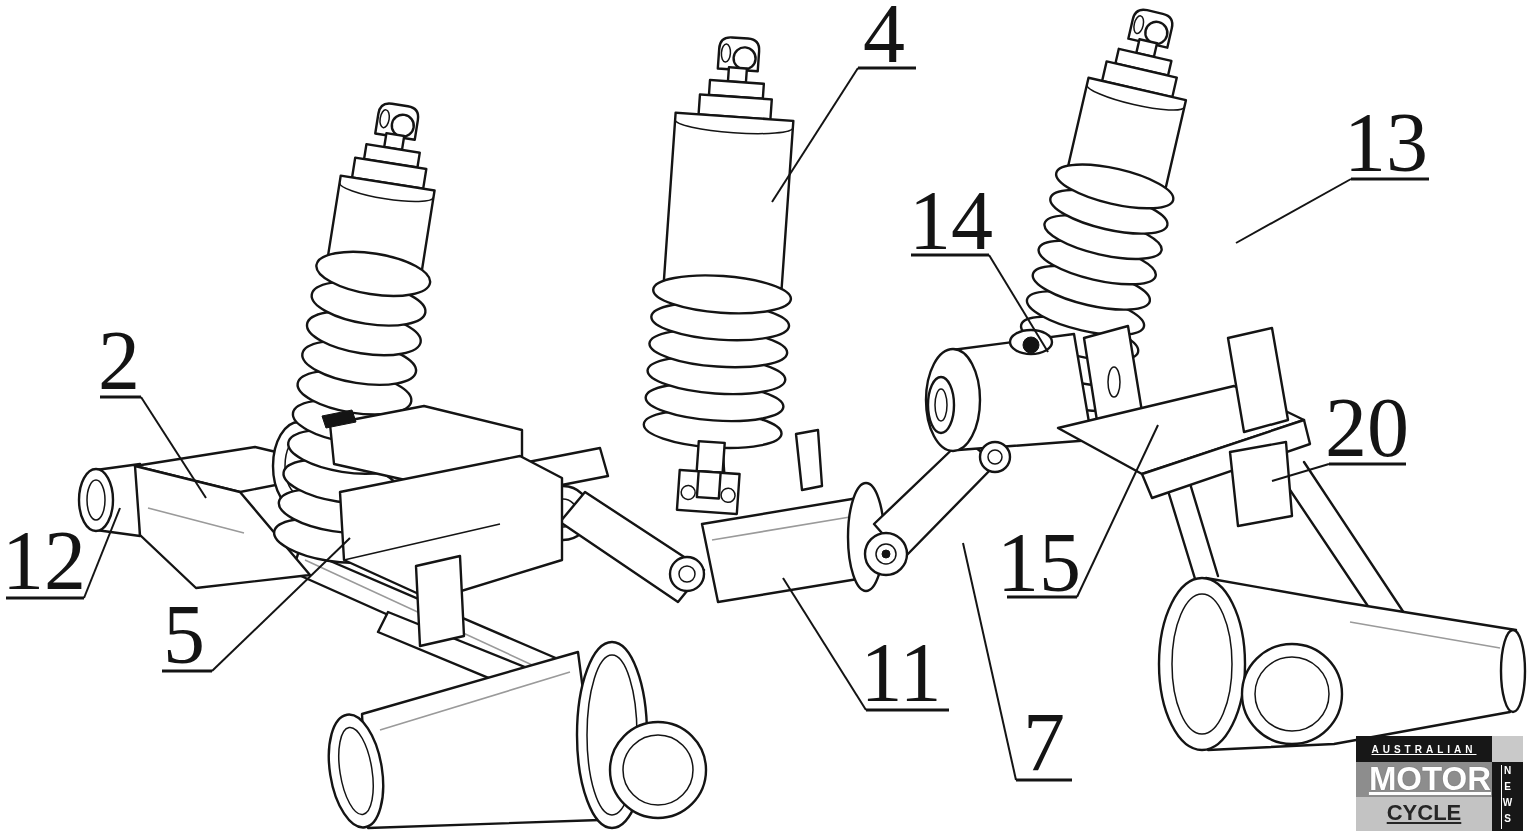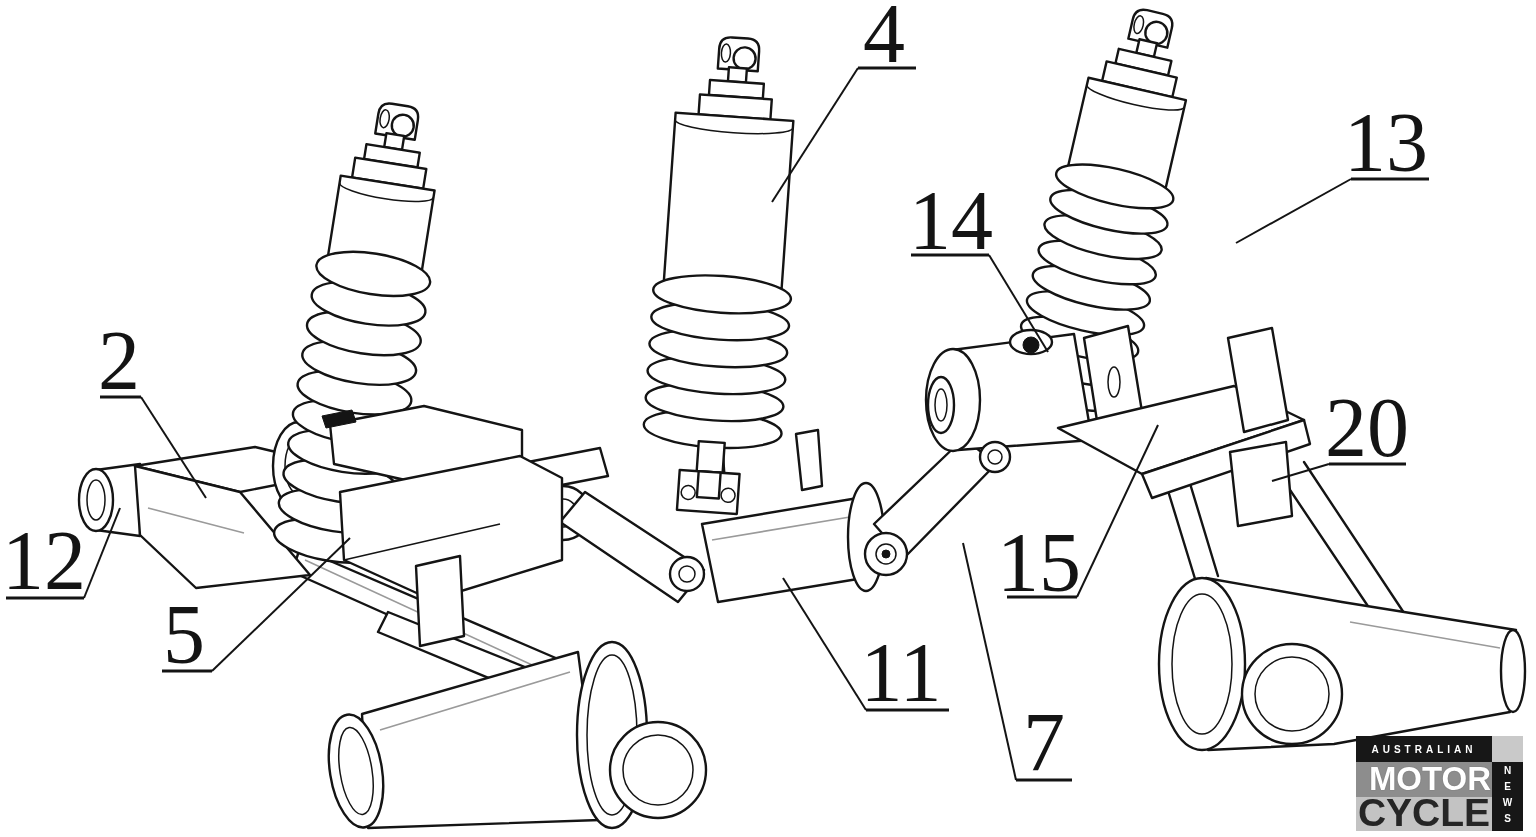--- a/index.html
+++ b/index.html
@@ -10,26 +10,26 @@
   .ink  {fill:#ffffff;stroke:#141414;stroke-width:2.4;stroke-linejoin:round;stroke-linecap:round;}
   .inkn {fill:none;stroke:#141414;stroke-width:2.4;stroke-linejoin:round;stroke-linecap:round;}
   .thin {fill:none;stroke:#141414;stroke-width:1.5;}
   .gray {fill:none;stroke:#9a9a9a;stroke-width:1.6;}
   .dark {fill:#141414;stroke:#141414;stroke-width:1;}
   .callout-text{font-family:"Liberation Serif",serif;font-size:84px;fill:#141414;text-anchor:middle;}
   .callout-line{stroke:#141414;stroke-width:2;fill:none;}
   .callout-underline{stroke:#141414;stroke-width:3;fill:none;}
   
   #logo{position:absolute;left:1356px;top:736px;width:167px;height:95px;}
-  #logo div{position:absolute;box-sizing:border-box;}
+  #logo div{position:absolute;box-sizing:border-box;text-decoration:underline;}
   .logo-top{left:0;top:0;width:136px;height:26px;color:#fff;font-size:10px;font-weight:bold;
             letter-spacing:4px;line-height:27px;text-align:center;}
   .logo-motor{left:0;top:26px;width:148px;height:35px;color:#fff;font-weight:bold;font-size:33px;
               line-height:33px;text-align:center;letter-spacing:0;text-shadow:0 0 1px #555;}
-  .logo-cycle{left:0;top:61px;width:136px;height:34px;font-weight:bold;font-size:39px;
+  .logo-cycle{left:0;top:61px;width:136px;height:34px;font-weight:bold;font-size:22px;
               line-height:31px;text-align:center;letter-spacing:0;}
   .logo-corner{left:136px;top:0;width:31px;height:26px;}
   .logo-side{left:136px;top:26px;width:31px;height:69px;color:#fff;font-size:10px;font-weight:bold;
              display:flex;align-items:center;justify-content:center;}
   .logo-side span{writing-mode:vertical-rl;text-orientation:upright;letter-spacing:5px;}
 </style>
 </head>
 <body>
 
 <div class="stage">

